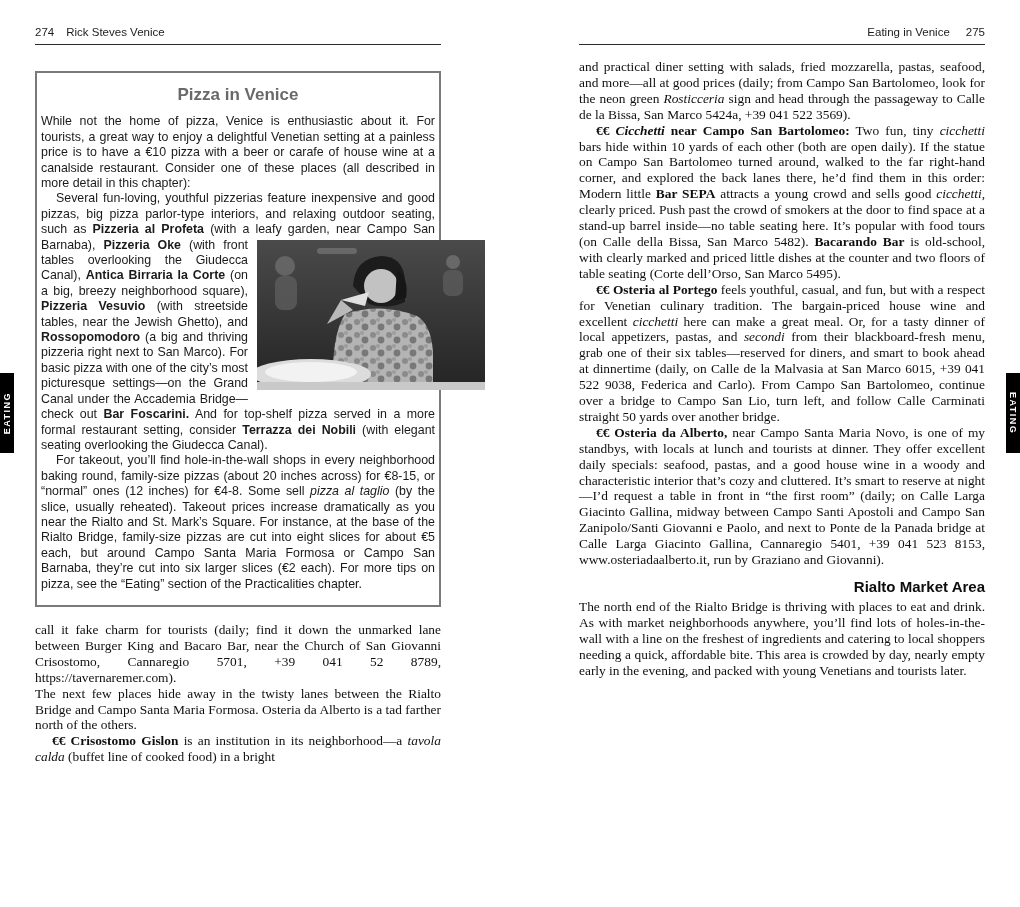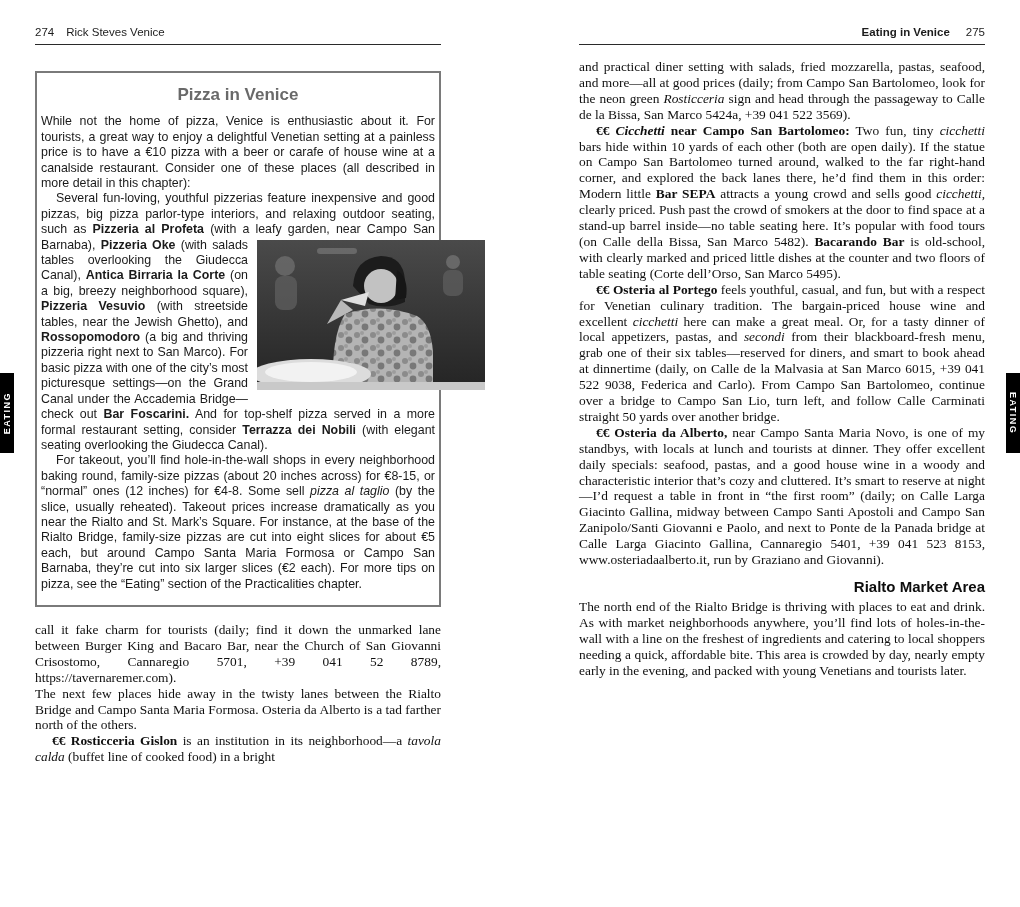--- a/index.html
+++ b/index.html
@@ -21,21 +21,21 @@
     align-items: baseline;
     gap: 12px;
     border-bottom: 1px solid #2a2a2a;
     padding-bottom: 6px;
     font-family: "Liberation Sans", sans-serif;
     font-size: 11.5px;
     color: #1c1c1c;
   }
   .header-left { justify-content: flex-start; }
   .header-right { justify-content: flex-end; gap: 16px; }
-  .hdr-bold { font-weight: bold; margin-left: 36px; }
+  .hdr-bold { font-weight: normal; margin-left: 36px; }
 
   
   .box {
     margin-top: 26px;
     border: 2px solid #7a7a7a;
     padding: 11px 4px 13px;
     font-family: "Liberation Sans", sans-serif;
     font-size: 12.4px;
     line-height: 15.4px;
     color: #1a1a1a;
@@ -114,21 +114,21 @@
   <div class="page" id="left-page">
     <div class="page-header header-left">
       <span>274</span>
       <span>Rick Steves Venice</span>
     </div>
 
     <div class="box">
       <div class="box-title">Pizza in Venice</div>
       <div class="box-paras">
           <p><span>While not the home of pizza, Venice is enthusiastic about it. For tourists, a great way to enjoy a delightful Venetian setting at a painless price is to have a €10 pizza with a beer or carafe of house wine at a canalside restaurant. Consider one of these places (all described in more detail in this chapter):</span></p>
-          <p class="indent"><span>Several fun-loving, youthful pizzerias feature inexpensive and good pizzas, big pizza parlor-type interiors, and relaxing outdoor seating, such as </span><span class="b">Pizzeria al Profeta</span><span> (with a leafy garden, near Campo San Barnaba), </span><span class="b">Pizzeria Oke</span><span> (with salads </span><span class="box-photo">
+          <p class="indent"><span>Several fun-loving, youthful pizzerias feature inexpensive and good pizzas, big pizza parlor-type interiors, and relaxing outdoor seating, such as </span><span class="b">Pizzeria al Profeta</span><span> (with a leafy garden, near Campo San Barnaba), </span><span class="b">Pizzeria Oke</span><span> (with front </span><span class="box-photo">
     <svg viewBox="0 0 228 150" width="228" height="150" xmlns="http://www.w3.org/2000/svg">
       <defs>
         <linearGradient id="pbg" x1="0" y1="0" x2="0" y2="1">
           <stop offset="0" stop-color="#4a4a4a"></stop>
           <stop offset="1" stop-color="#242424"></stop>
         </linearGradient>
         <pattern id="camo" width="16" height="13" patternUnits="userSpaceOnUse">
           <rect width="16" height="13" fill="#b4b4b4"></rect>
           <circle cx="4" cy="4" r="3" fill="#8b8b8b"></circle>
           <circle cx="12" cy="9" r="3.4" fill="#787878"></circle>
@@ -152,21 +152,21 @@
       <rect x="0" y="142" width="228" height="8" fill="#c9c9c9"></rect>
     </svg>
   </span><span>tables overlooking the Giudecca Canal), </span><span class="b">Antica Birraria la Corte</span><span> (on a big, breezy neighborhood square), </span><span class="b">Pizzeria Vesuvio</span><span> (with streetside tables, near the Jewish Ghetto), and </span><span class="b">Rossopomodoro</span><span> (a big and thriving pizzeria right next to San Marco). For basic pizza with one of the city’s most picturesque settings—on the Grand Canal under the Accademia Bridge—check out </span><span class="b">Bar Foscarini.</span><span> And for top-shelf pizza served in a more formal restaurant setting, consider </span><span class="b">Terrazza dei Nobili</span><span> (with elegant seating overlooking the Giudecca Canal).</span></p>
           <p class="indent"><span>For takeout, you’ll find hole-in-the-wall shops in every neighborhood baking round, family-size pizzas (about 20 inches across) for €8-15, or “normal” ones (12 inches) for €4-8. Some sell </span><span class="i">pizza al taglio</span><span> (by the slice, usually reheated). Takeout prices increase dramatically as you near the Rialto and St. Mark’s Square. For instance, at the base of the Rialto Bridge, family-size pizzas are cut into eight slices for about €5 each, but around Campo Santa Maria Formosa or Campo San Barnaba, they’re cut into six larger slices (€2 each). For more tips on pizza, see the “Eating” section of the Practicalities chapter.</span></p>
         </div>
     </div>
 
     <div class="body-text">
         <p><span>call it fake charm for tourists (daily; find it down the unmarked lane between Burger King and Bacaro Bar, near the Church of San Giovanni Crisostomo, Cannaregio 5701, +39 041 52 8789, https://tavernaremer.com).</span></p>
         <p><span>The next few places hide away in the twisty lanes between the Rialto Bridge and Campo Santa Maria Formosa. Osteria da Alberto is a tad farther north of the others.</span></p>
-        <p class="indent"><span class="b">€€ Rosticceria Gislon</span><span> is an institution in its neighborhood—a </span><span class="i">tavola calda</span><span> (buffet line of cooked food) in a bright</span></p>
+        <p class="indent"><span class="b">€€ Crisostomo Gislon</span><span> is an institution in its neighborhood—a </span><span class="i">tavola calda</span><span> (buffet line of cooked food) in a bright</span></p>
       </div>
   </div>
 
   <div class="page" id="right-page">
     <div class="page-header header-right">
       <span class="hdr-bold">Eating in Venice</span>
       <span>275</span>
     </div>
 
     <div class="body-text right-body">

